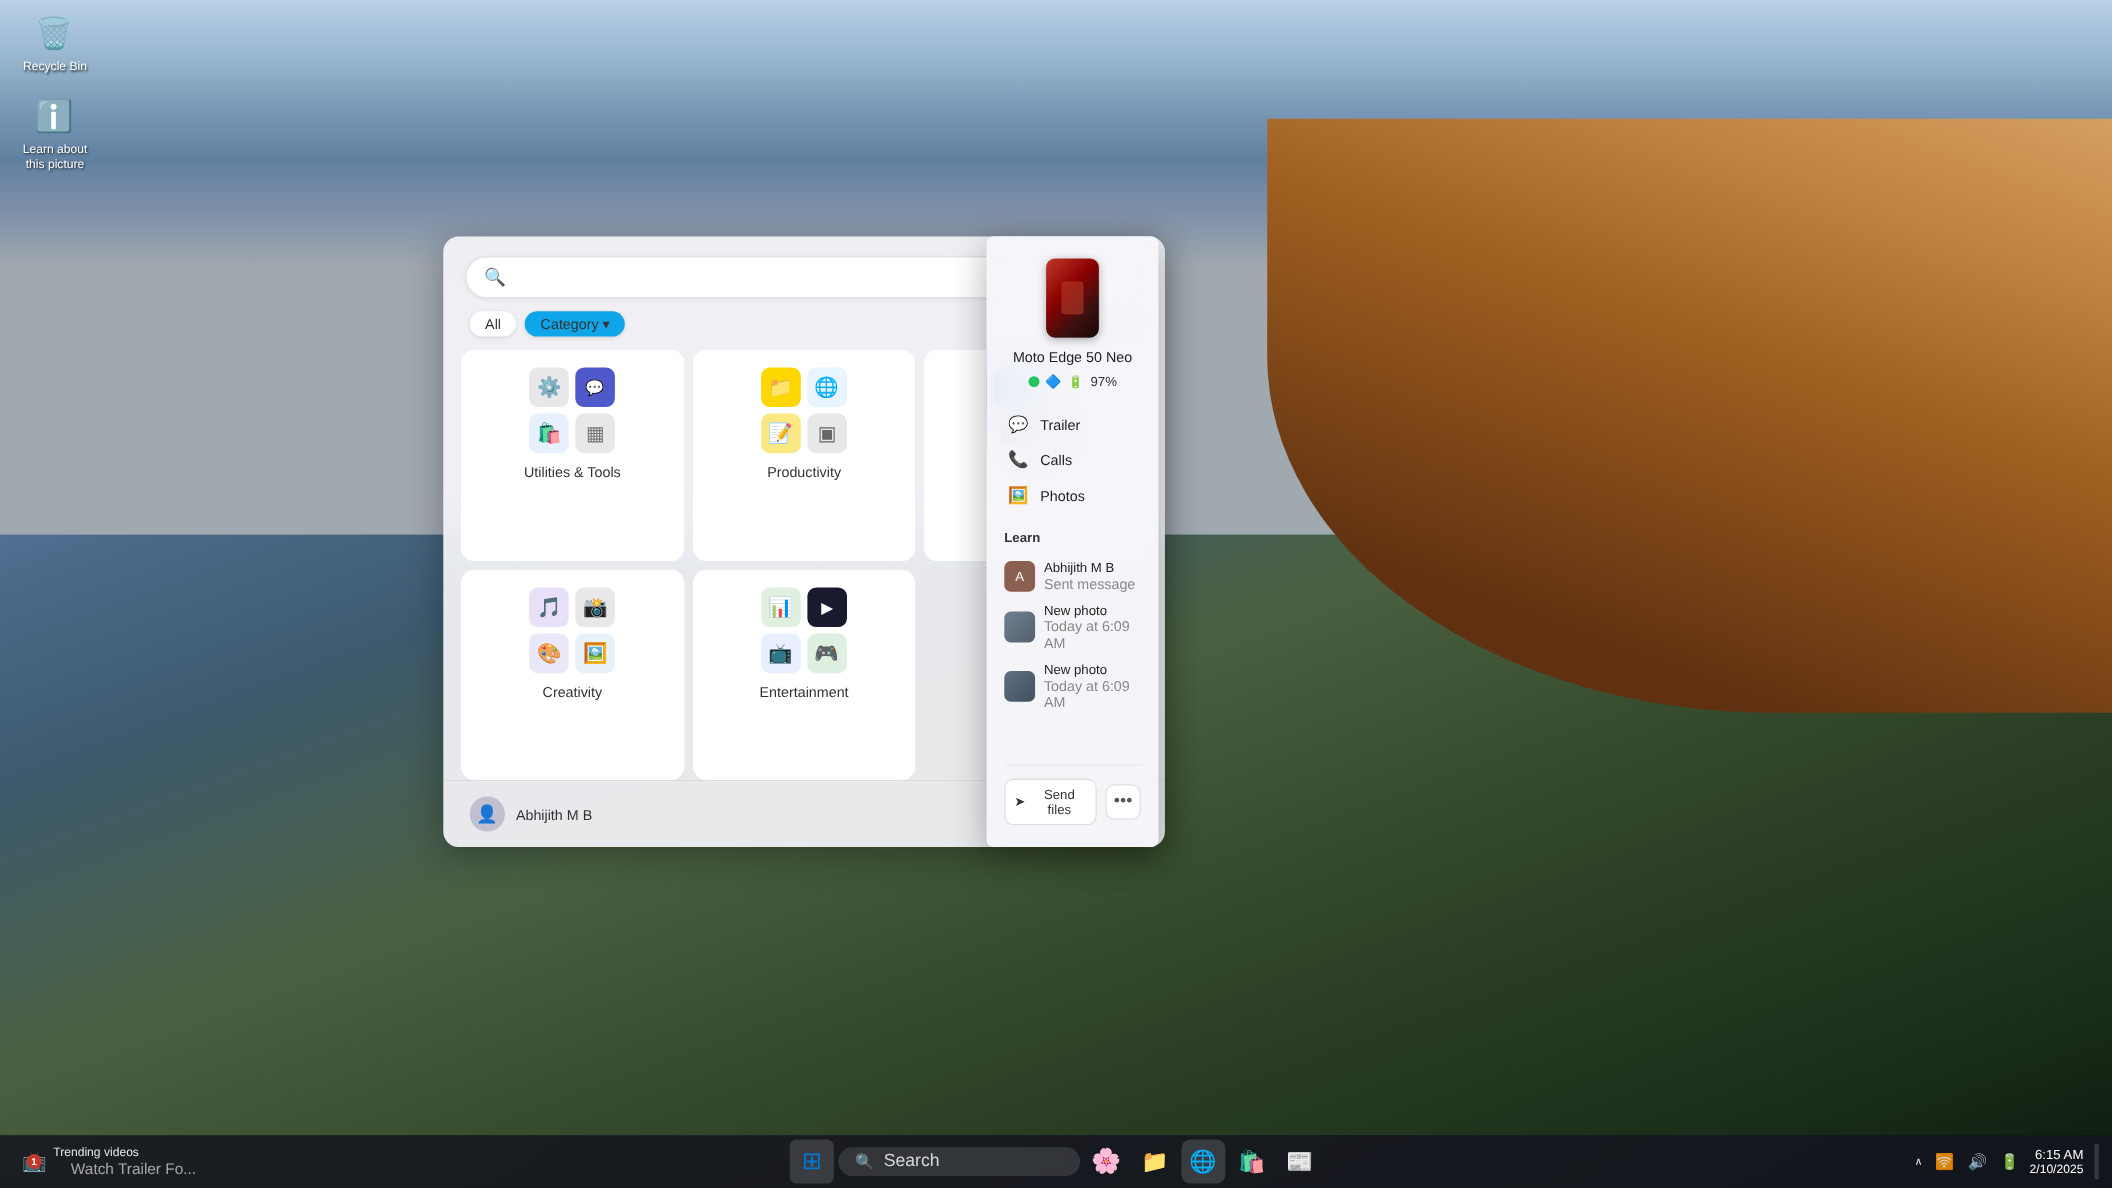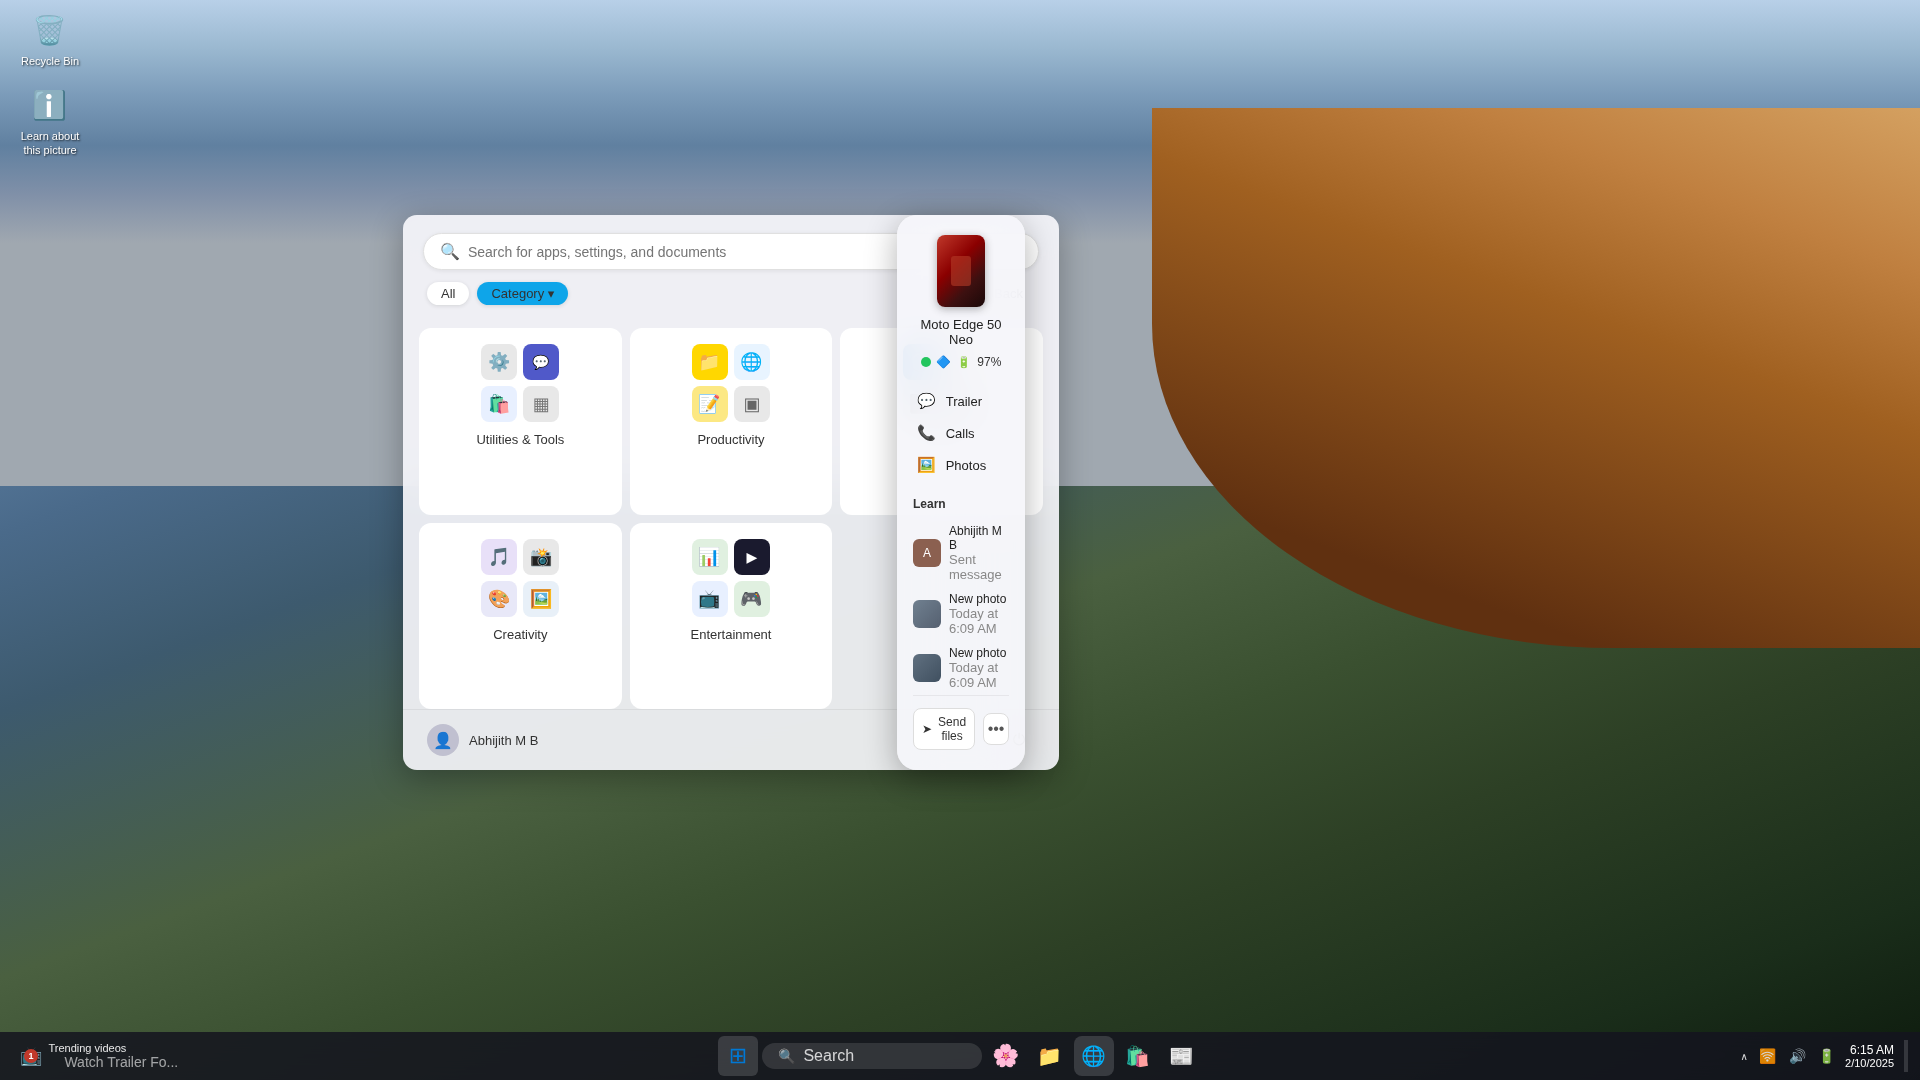--- a/index.html
+++ b/index.html
@@ -73,25 +73,25 @@
       display: flex;
       flex-direction: column;
       box-shadow: 0 8px 32px rgba(0,0,0,0.3);
     }
 
     
     #phone-panel {
       position: absolute;
       left: 897px;
       top: 215px;
-      width: 128px;
+      width: 156px;
       height: 555px;
       background: rgba(245, 245, 250, 0.92);
       backdrop-filter: blur(20px);
-      border-radius: 20px;
+      border-radius: 6px;
       z-index: 10;
       padding: 20px 16px;
       display: flex;
       flex-direction: column;
       box-shadow: 0 8px 32px rgba(0,0,0,0.3);
     }
 
     
     #search-bar {
       margin: 18px 20px 12px;
@@ -111,21 +111,21 @@
       font-size: 14px;
       color: #666;
       margin-left: 8px;
     }
     .search-icon-sm { color: #888; font-size: 16px; }
 
     
     #filter-row {
       display: flex;
       align-items: center;
-      padding: 0 24px 23px;
+      padding: 0 24px 12px;
       gap: 8px;
       justify-content: space-between;
     }
     .filter-btn {
       padding: 4px 14px;
       border-radius: 16px;
       border: none;
       background: transparent;
       font-size: 13px;
       cursor: pointer;
@@ -479,21 +479,20 @@
 <div id="icon-learn" class="desktop-icon" style="top:85px;left:10px;">
   <div class="icon-img">ℹ️</div>
   <div class="icon-label" style="white-space:pre-line;">Learn about
 this picture</div>
 </div>
 
 <div id="start-menu-overlay">
 
   <div id="search-bar">
     <span class="search-icon-sm">🔍</span>
-    <input type="text" placeholder="Search for apps, settings, and documents" style="">
   </div>
 
   <div id="filter-row">
     <button class="filter-btn active">All</button>
     <button class="filter-btn category">Category ▾</button>
     <button class="back-btn">← Back</button>
   </div>
 
   <div id="app-grid">
 

